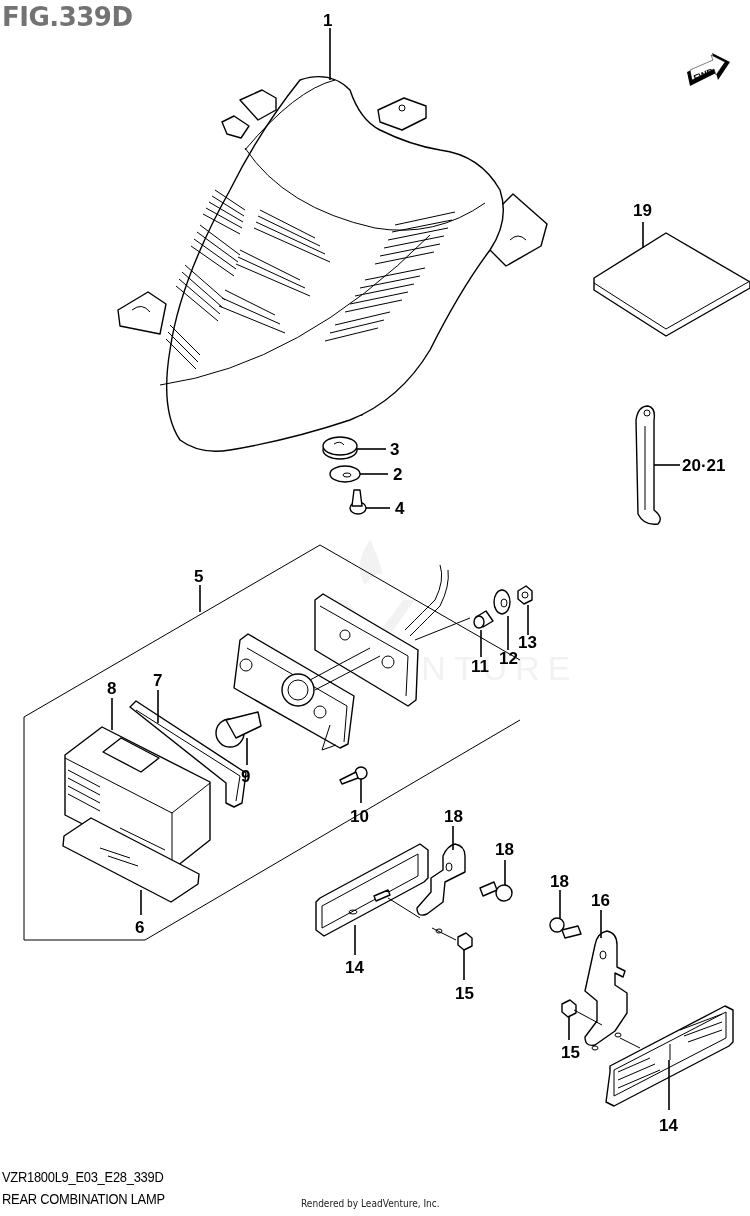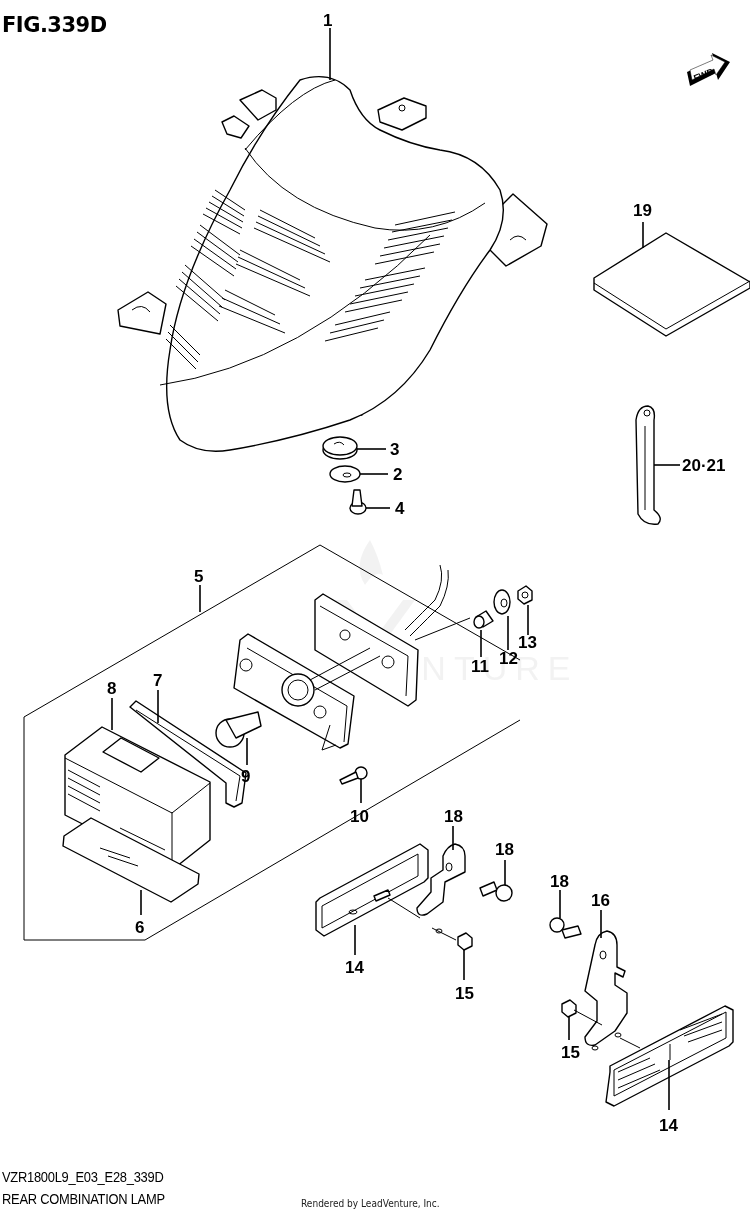--- a/index.html
+++ b/index.html
@@ -1,18 +1,18 @@
 <!DOCTYPE html>
 <html><head>
 <meta charset="utf-8">
 <style>
   html,body{margin:0;padding:0;background:#fff;}
   body{width:750px;height:1216px;position:relative;overflow:hidden;font-family:"Liberation Sans",sans-serif;}
   #stage{position:absolute;left:0;top:0;width:750px;height:1216px;}
-  .fig-title{position:absolute;left:2px;top:8px;font-family:"DejaVu Sans",sans-serif;font-weight:900;font-size:21px;letter-spacing:-0.5px;color:#000000;line-height:34px;}
+  .fig-title{position:absolute;left:2px;top:0px;font-family:"DejaVu Sans",sans-serif;font-weight:900;font-size:26px;letter-spacing:-0.5px;color:#737373;line-height:34px;}
   .code{position:absolute;left:2px;top:1168px;font-family:"Liberation Sans",sans-serif;font-size:15px;color:#000;transform:scaleX(0.86);transform-origin:left top;letter-spacing:-0.3px;}
   .subtitle{position:absolute;left:2px;top:1190px;font-family:"Liberation Sans",sans-serif;font-size:15px;color:#000;transform:scaleX(0.86);transform-origin:left top;letter-spacing:-0.3px;}
   .rendered{position:absolute;left:301px;top:1197px;font-family:"DejaVu Sans",sans-serif;font-size:11px;color:#222;transform:scaleX(0.82);transform-origin:left top;}
   svg text.lbl{font-family:"Liberation Sans",sans-serif;font-weight:bold;font-size:17px;fill:#000;}
   .ln{stroke:#000;stroke-width:1.6;fill:none;}
   .thin{stroke:#000;stroke-width:1;fill:none;}
   .part{stroke:#000;stroke-width:1.4;fill:#fff;stroke-linejoin:round;}
   .hatch{stroke:#000;stroke-width:1;}
   .wm{fill:#e6e6e6;}
 </style>

